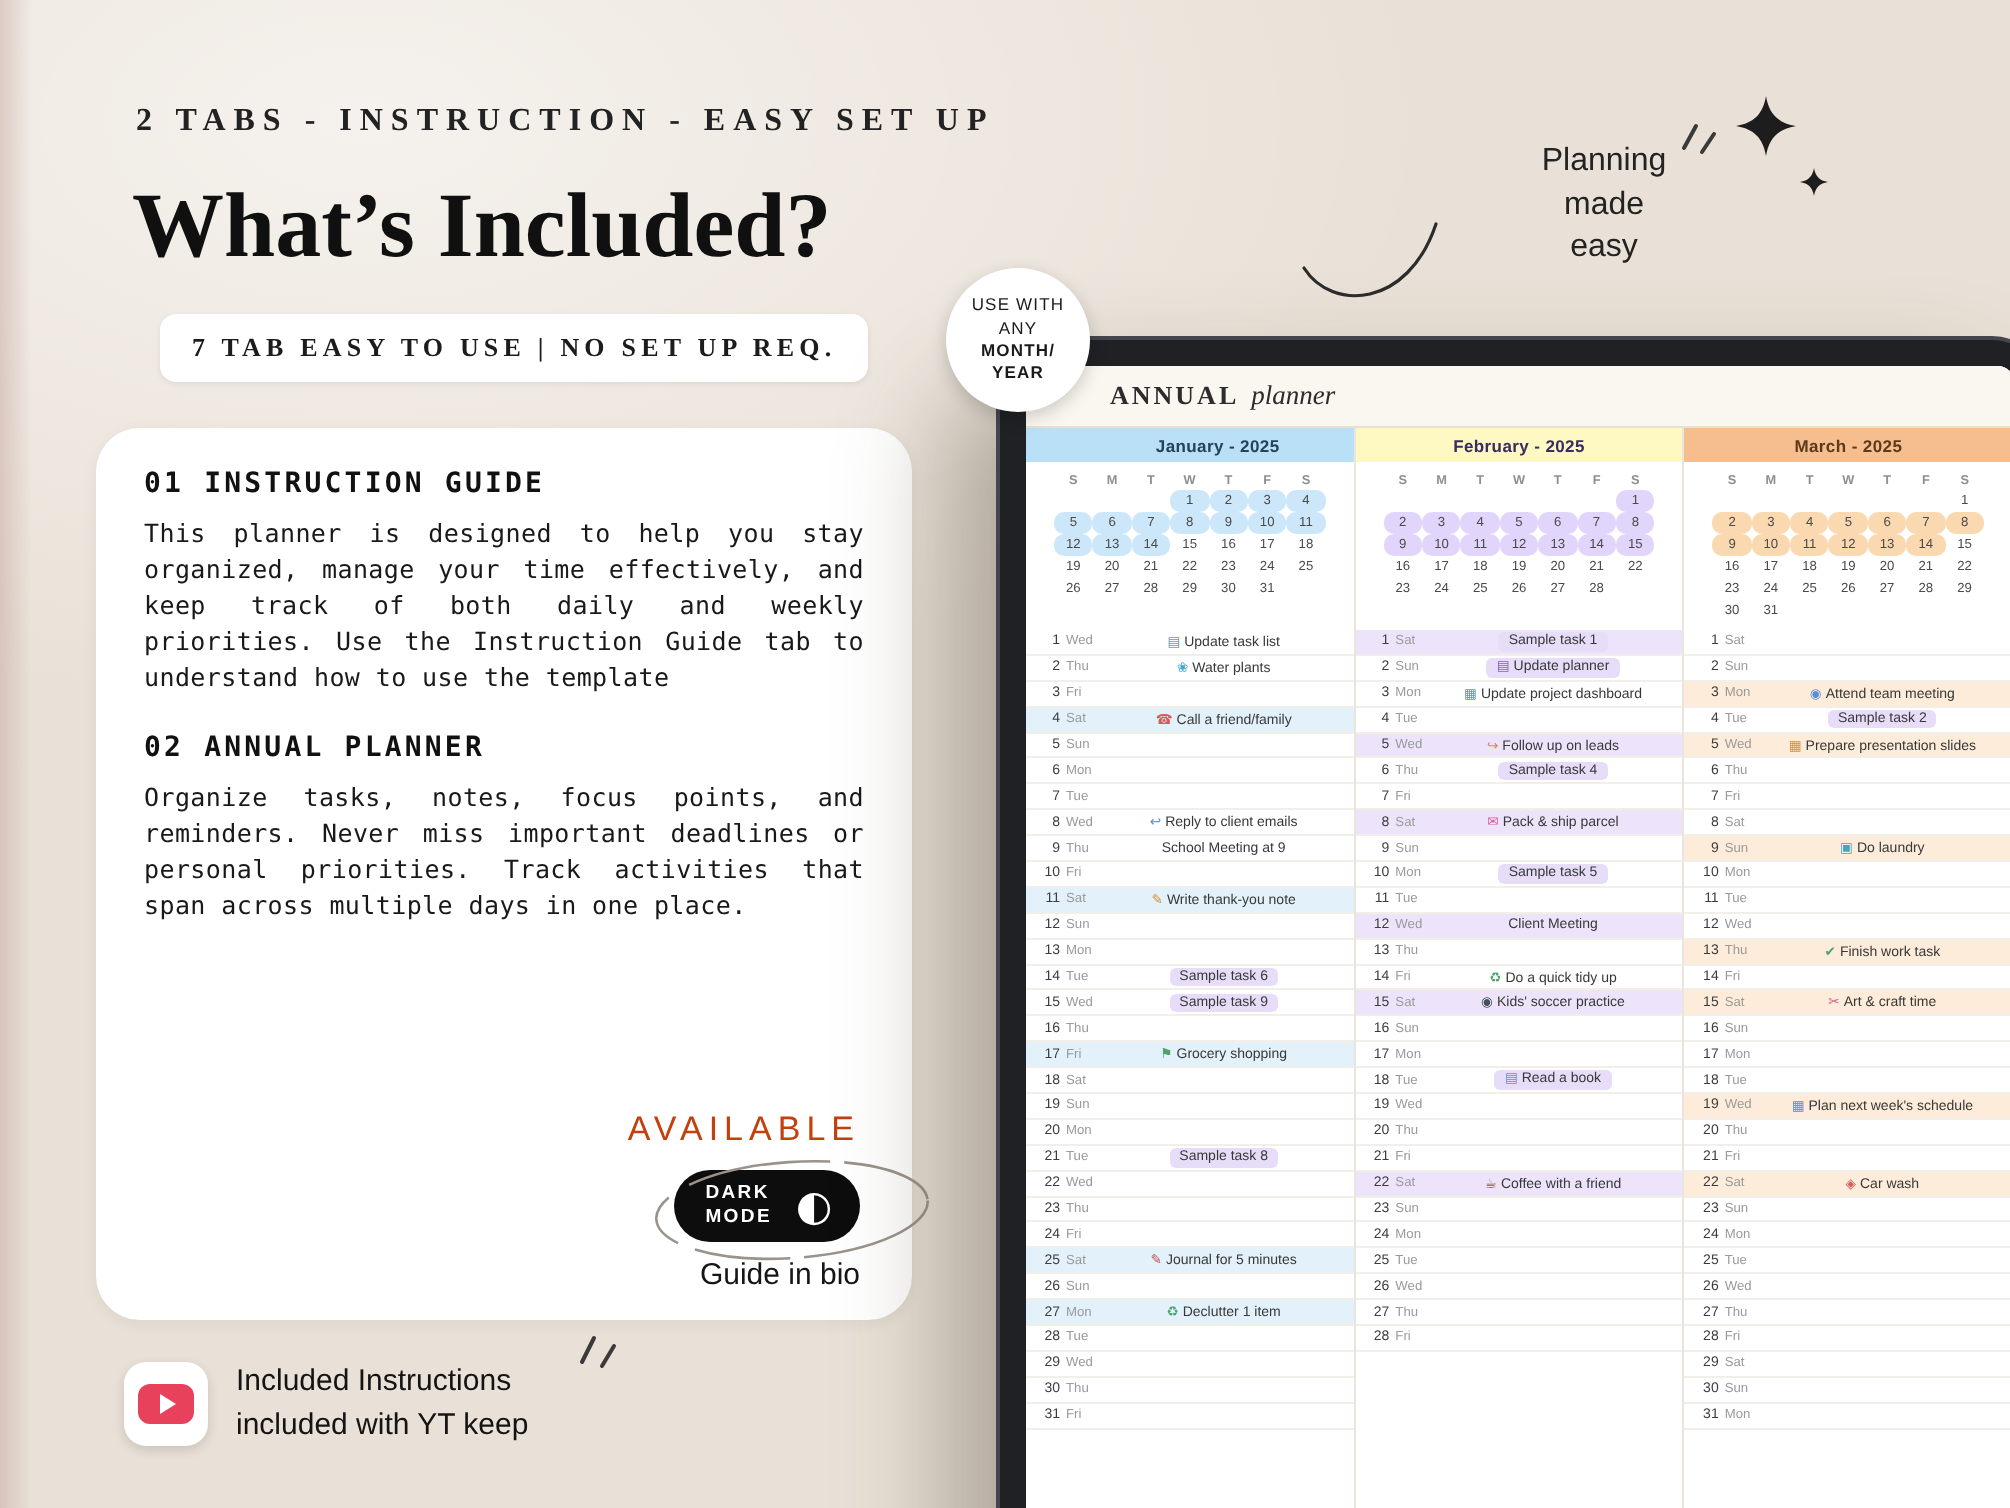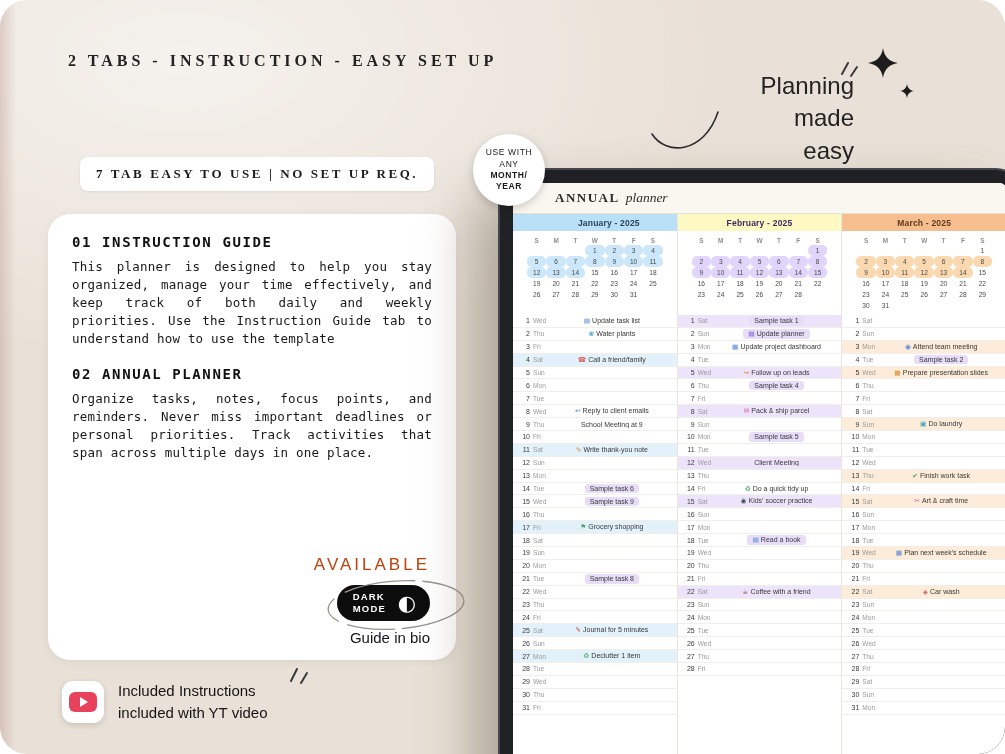--- a/index.html
+++ b/index.html
@@ -1,20 +1,20 @@
 <!DOCTYPE html>
 <html style="--bg: #e9e1d7; --ink: #1d1d1f; --yt_red: #e8415c; --pill_black: #0d0d0d; --tablet_bezel: #1f2124;"><head>
 <meta charset="utf-8">
 <style>
   html,body{margin:0;padding:0;}
   .canvas{position:relative;width:1005px;height:754px;overflow:hidden;
     background:
       radial-gradient(900px 500px at 18% 8%, rgba(255,255,255,.55), rgba(255,255,255,0) 60%),
       var(--bg,#e9e1d7);
-    font-family:"Liberation Sans",sans-serif;color:#1d1d1f;border-radius:27px;}
+    font-family:"Liberation Sans",sans-serif;color:#1d1d1f;}
   .edge-strip{position:absolute;left:0;top:0;width:16px;height:100%;
     background:linear-gradient(to right, rgba(188,148,140,.38), rgba(188,148,140,0));}
 
   
   .eyebrow{position:absolute;left:68px;top:52px;font-family:"Liberation Serif",serif;
     font-size:16px;font-weight:600;letter-spacing:4px;color:#222;}
   .title{position:absolute;left:66px;top:86px;font-family:"Liberation Serif",serif;
     font-size:46px;font-weight:600;color:#101010;}
   .badge{position:absolute;left:80px;top:157px;background:#fff;border-radius:8px;
     padding:9px 16px;font-family:"Liberation Serif",serif;font-size:13px;
@@ -40,22 +40,22 @@
   
   .yt{position:absolute;left:62px;top:680px;display:flex;align-items:center;gap:14px;}
   .yt-tile{width:42px;height:42px;background:#fff;border-radius:11px;
     box-shadow:0 2px 6px rgba(0,0,0,.14);display:flex;align-items:center;justify-content:center;}
   .yt-btn{width:28px;height:20px;background:var(--yt_red,#e8415c);border-radius:6px;position:relative;}
   .yt-btn::after{content:"";position:absolute;left:11px;top:5px;border-left:8px solid #fff;
     border-top:5px solid transparent;border-bottom:5px solid transparent;}
   .yt-text{font-size:15px;color:#141414;line-height:1.45;}
 
   
-  .planning{position:absolute;left:750px;top:70px;width:104px;text-align:right;
-    font-size:24px;font-weight:500;color:#232323;line-height:1.35;}
+  .planning{position:absolute;left:750px;top:70px;width:104px;text-align:center;
+    font-size:16px;font-weight:500;color:#232323;line-height:1.35;}
   .svg-abs{position:absolute;pointer-events:none;}
   .circle-badge{position:absolute;left:473px;top:134px;width:72px;height:72px;border-radius:50%;
     background:#fff;box-shadow:0 3px 9px rgba(0,0,0,.18);display:flex;flex-direction:column;
     align-items:center;justify-content:center;z-index:6;font-size:8.5px;letter-spacing:.6px;
     color:#1b1b1b;line-height:1.35;text-align:center;}
   .cb-b{font-weight:700;}
 
   
   .tablet{position:absolute;left:498px;top:168px;width:524px;height:640px;
     background:var(--tablet_bezel,#1f2124);border:2px solid #43464c;border-radius:26px;
@@ -87,20 +87,21 @@
   .task-pill{display:inline-block;background:#e7ddf9;border-radius:3px;padding:0 5px;line-height:9.5px;}
   .r-ic{margin-right:2px;font-size:6.8px;font-family:"DejaVu Sans",sans-serif;}
 </style>
 </head>
 <body>
 
 <div class="canvas">
   <div class="edge-strip"></div>
 
   <div class="eyebrow">2 TABS - INSTRUCTION - EASY SET UP</div>
+  <div class="title">What’s Included?</div>
   <div class="badge">7 TAB EASY TO USE | NO SET UP REQ.</div>
 
   <div class="card">
     <h3>01 INSTRUCTION GUIDE</h3>
     <p>This planner is designed to help you stay organized, manage your time effectively, and keep track of both daily and weekly priorities. Use the Instruction Guide tab to understand how to use the template</p>
     <h3>02 ANNUAL PLANNER</h3>
     <p>Organize tasks, notes, focus points, and reminders. Never miss important deadlines or personal priorities. Track activities that span across multiple days in one place.</p>
 
     <div class="avail-block">
       <div class="avail-label">AVAILABLE</div>
@@ -118,21 +119,21 @@
       <div class="link-bio">Guide in bio</div>
     </div>
   </div>
 
   <div class="yt">
     <div class="yt-tile">
       <div class="yt-btn"></div>
     </div>
     <div class="yt-text">
       <div>Included Instructions</div>
-      <div>included with YT video</div>
+      <div>included with YT keep</div>
     </div>
   </div>
   <svg class="svg-abs" style="left:286px;top:666px;" width="26" height="20">
     <line x1="5" y1="15" x2="11" y2="3" stroke="#3a3a3a" stroke-width="2" stroke-linecap="round"></line>
     <line x1="15" y1="17" x2="21" y2="7" stroke="#3a3a3a" stroke-width="2" stroke-linecap="round"></line>
   </svg>
 
   <div class="planning">
     <div>Planning</div>
     <div>made</div>

